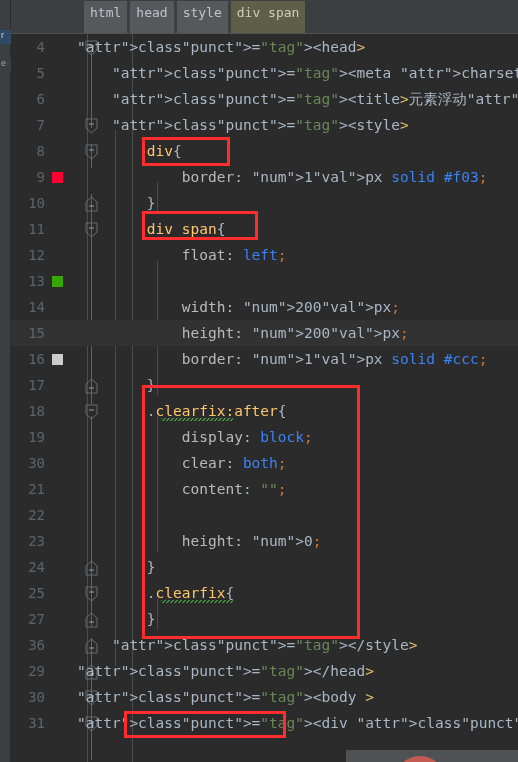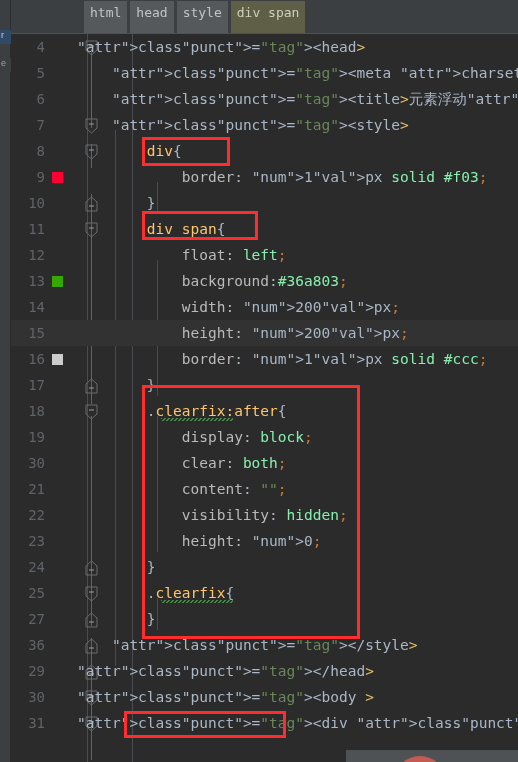--- a/index.html
+++ b/index.html
@@ -95,21 +95,21 @@
   }
 
   
   .iguide { position: absolute; width: 1px; background: #4b4b4b; }
 
   
   .tag    { color: #e8bf6a; }
   .str    { color: #6a8759; }
   .sel    { color: #ffc66d; }
   .prop   { color: #bababa; }
-  .val    { color: #86efac; }
+  .val    { color: #3b82f6; }
   .punct  { color: #a9b7c6; }
   .semi   { color: #cc7832; }
   .brace  { color: #a9b7c6; }
   .dot    { color: #a9b7c6; }
 
   .squiggle {
     position: absolute; height: 3px; bottom: 3px;
     background-image: repeating-linear-gradient(135deg, #49a049 0 1.2px, transparent 1.2px 2.6px);
     background-size: 4px 3px;
     opacity: .85;
@@ -185,36 +185,36 @@
         <div class="line"><span class="lineno">9</span><span class="swatch" style="background: rgb(255, 0, 51);"></span><span class="code">            <span class="prop">border</span><span class="punct">:</span> <span class="&lt;span">"num"</span>&gt;1<span class="&lt;span">"val"</span>&gt;px <span class="val">solid</span> <span class="val">#f03</span><span class="semi">;</span></span></div>
         <div class="line"><span class="lineno">10</span><span class="fold"><svg width="13" height="17" viewBox="0 0 13 17">
               <path d="M1 15 H12 V6 L6.5 1 L1 6 Z" fill="none" stroke="#6a6d6f"></path>
               <line x1="4" y1="10" x2="9" y2="10" stroke="#9aa0a6"></line>
             </svg></span><span class="code">        <span class="brace">}</span></span></div>
         <div class="line"><span class="lineno">11</span><span class="fold"><svg width="13" height="17" viewBox="0 0 13 17">
               <path d="M1 1 H12 V10 L6.5 15 L1 10 Z" fill="none" stroke="#6a6d6f"></path>
               <line x1="4" y1="6" x2="9" y2="6" stroke="#9aa0a6"></line>
             </svg></span><span class="code">        <span class="sel">div span</span><span class="brace">{</span></span></div>
         <div class="line"><span class="lineno">12</span><span class="code">            <span class="prop">float</span><span class="punct">:</span> <span class="val">left</span><span class="semi">;</span></span></div>
-        <div class="line"><span class="lineno">13</span><span class="swatch" style="background: rgb(54, 168, 3);"></span><span class="code">            <span class="prop">background</span><span class="punct">:</span><span class="val">#36a803</span><span class="semi">;</span></span></div>
+        <div class="line"><span class="lineno">13</span><span class="swatch" style="background: rgb(54, 168, 3);"></span></div>
         <div class="line"><span class="lineno">14</span><span class="code">            <span class="prop">width</span><span class="punct">:</span> <span class="&lt;span">"num"</span>&gt;200<span class="&lt;span">"val"</span>&gt;px<span class="semi">;</span></span></div>
         <div class="line current"><span class="lineno">15</span><span class="code">            <span class="prop">height</span><span class="punct">:</span> <span class="&lt;span">"num"</span>&gt;200<span class="&lt;span">"val"</span>&gt;px<span class="semi">;</span></span></div>
         <div class="line"><span class="lineno">16</span><span class="swatch" style="background: rgb(204, 204, 204);"></span><span class="code">            <span class="prop">border</span><span class="punct">:</span> <span class="&lt;span">"num"</span>&gt;1<span class="&lt;span">"val"</span>&gt;px <span class="val">solid</span> <span class="val">#ccc</span><span class="semi">;</span></span></div>
         <div class="line"><span class="lineno">17</span><span class="fold"><svg width="13" height="17" viewBox="0 0 13 17">
               <path d="M1 15 H12 V6 L6.5 1 L1 6 Z" fill="none" stroke="#6a6d6f"></path>
               <line x1="4" y1="10" x2="9" y2="10" stroke="#9aa0a6"></line>
             </svg></span><span class="code">        <span class="brace">}</span></span></div>
         <div class="line"><span class="lineno">18</span><span class="fold"><svg width="13" height="17" viewBox="0 0 13 17">
               <path d="M1 1 H12 V10 L6.5 15 L1 10 Z" fill="none" stroke="#6a6d6f"></path>
               <line x1="4" y1="6" x2="9" y2="6" stroke="#9aa0a6"></line>
             </svg></span><span class="code">        <span class="dot">.</span><span class="sel">clearfix:after</span><span class="brace">{</span></span><span class="squiggle" style="left: 150px; width: 72px;"></span></div>
         <div class="line"><span class="lineno">19</span><span class="code">            <span class="prop">display</span><span class="punct">:</span> <span class="val">block</span><span class="semi">;</span></span></div>
         <div class="line"><span class="lineno">30</span><span class="code">            <span class="prop">clear</span><span class="punct">:</span> <span class="val">both</span><span class="semi">;</span></span></div>
         <div class="line"><span class="lineno">21</span><span class="code">            <span class="prop">content</span><span class="punct">:</span> <span class="str">""</span><span class="semi">;</span></span></div>
-        <div class="line"><span class="lineno">22</span><span class="code">            <span class="prop">visibility</span><span class="punct">:</span> <span class="val">hidden</span><span class="semi">;</span></span></div>
+        <div class="line"><span class="lineno">22</span></div>
         <div class="line"><span class="lineno">23</span><span class="code">            <span class="prop">height</span><span class="punct">:</span> <span class="&lt;span">"num"</span>&gt;0<span class="semi">;</span></span></div>
         <div class="line"><span class="lineno">24</span><span class="fold"><svg width="13" height="17" viewBox="0 0 13 17">
               <path d="M1 15 H12 V6 L6.5 1 L1 6 Z" fill="none" stroke="#6a6d6f"></path>
               <line x1="4" y1="10" x2="9" y2="10" stroke="#9aa0a6"></line>
             </svg></span><span class="code">        <span class="brace">}</span></span></div>
         <div class="line"><span class="lineno">25</span><span class="fold"><svg width="13" height="17" viewBox="0 0 13 17">
               <path d="M1 1 H12 V10 L6.5 15 L1 10 Z" fill="none" stroke="#6a6d6f"></path>
               <line x1="4" y1="6" x2="9" y2="6" stroke="#9aa0a6"></line>
             </svg></span><span class="code">        <span class="dot">.</span><span class="sel">clearfix</span><span class="brace">{</span></span><span class="squiggle" style="left: 150px; width: 72px;"></span></div>
         <div class="line"><span class="lineno">27</span><span class="fold"><svg width="13" height="17" viewBox="0 0 13 17">

